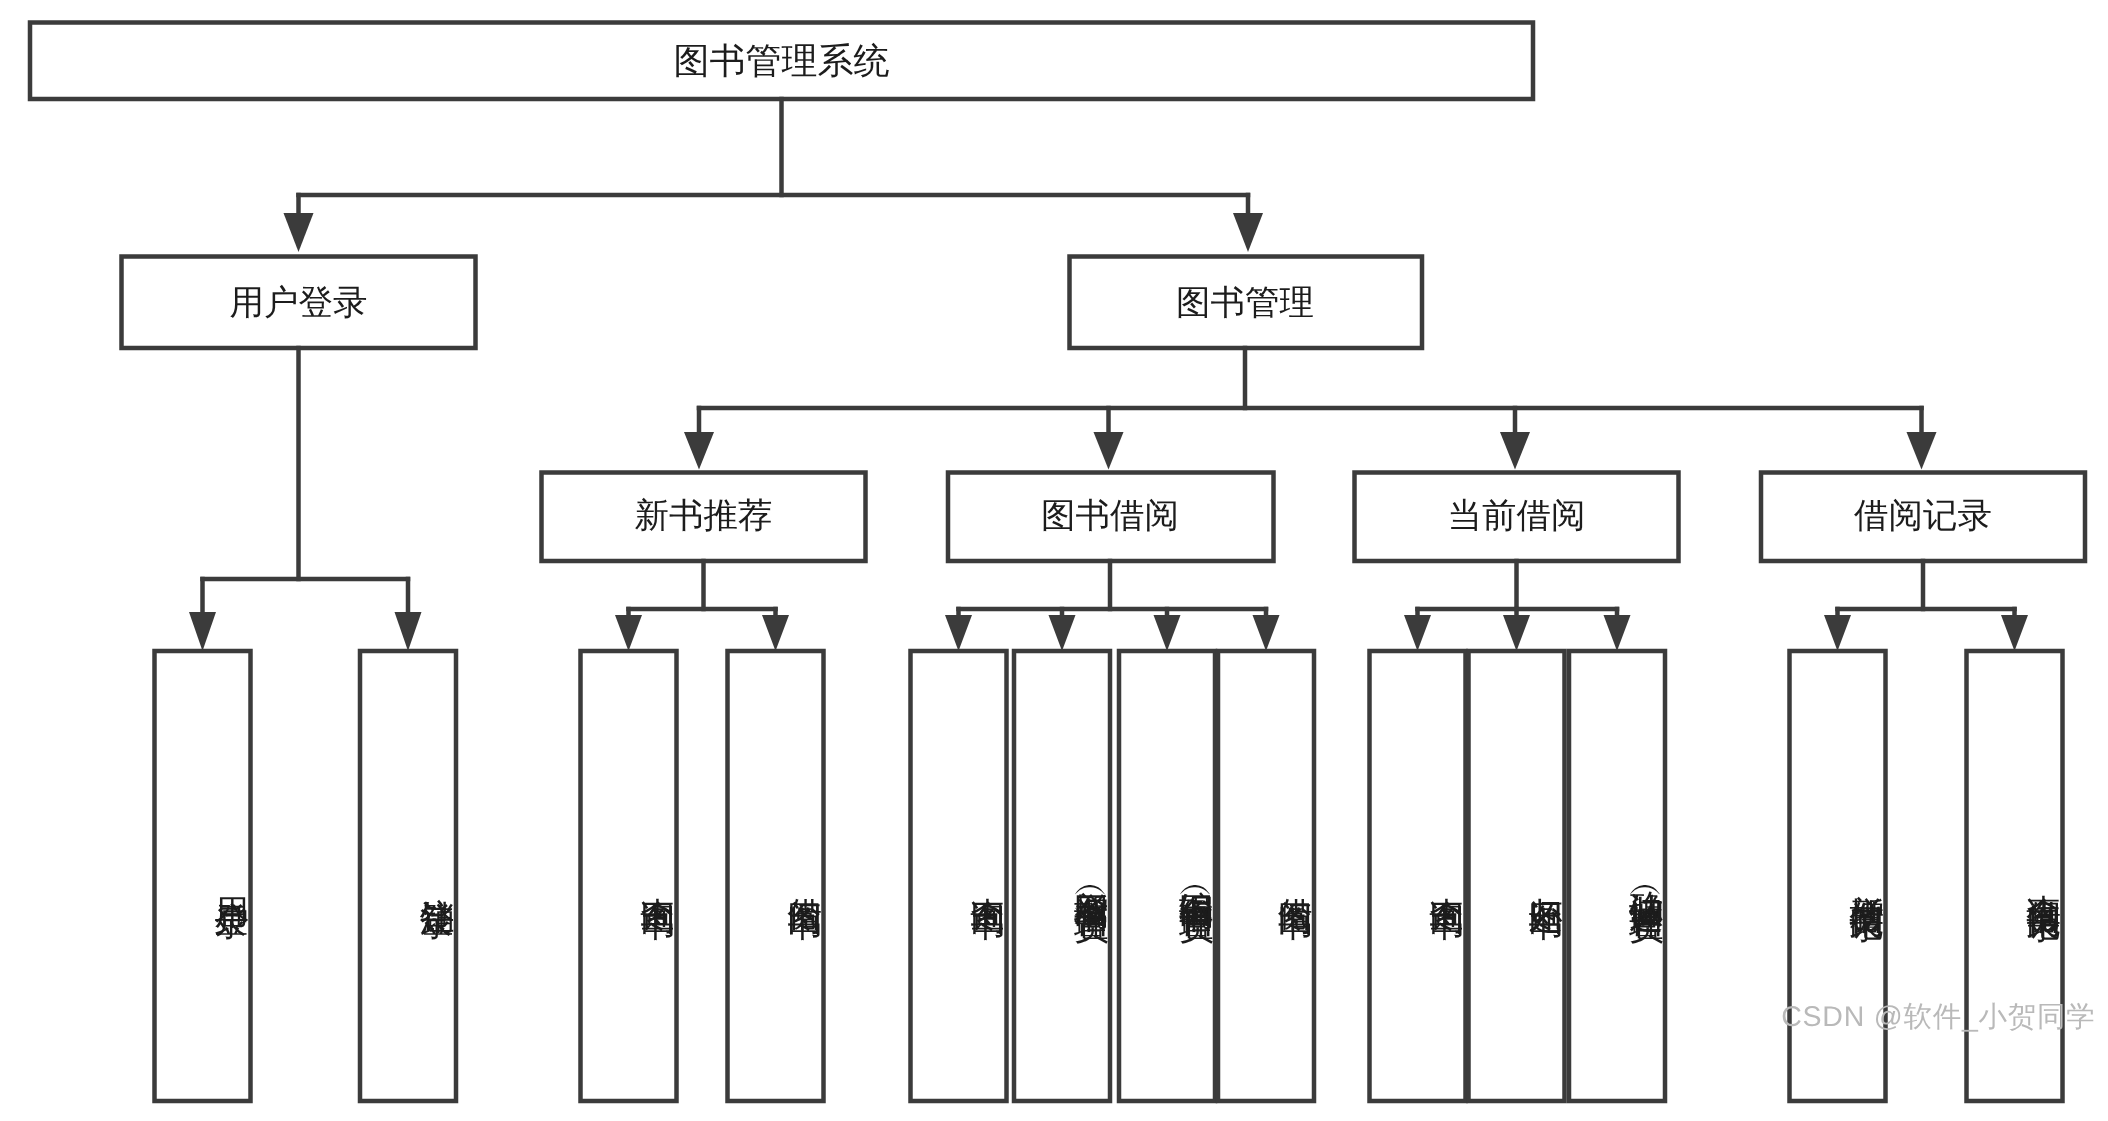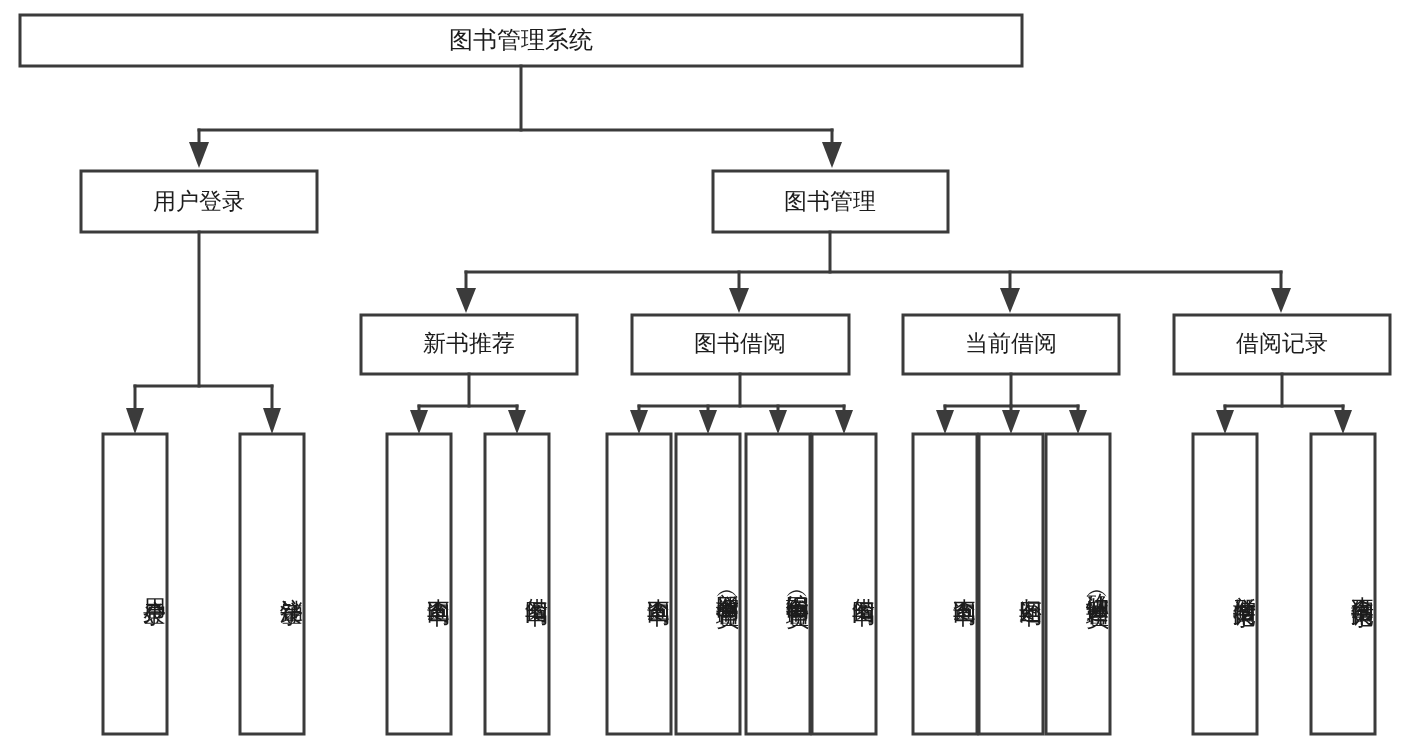--- a/index.html
+++ b/index.html
@@ -228,14 +228,15 @@
   <div class="vlabel" style="left:746px; top:434px; width:64px; height:300px;">编辑图书（管理员）</div>
   <div class="vlabel" style="left:812px; top:434px; width:64px; height:300px;">借阅图书</div>
 
   <div class="vlabel" style="left:913px; top:434px; width:64px; height:300px;">查询图书</div>
   <div class="vlabel" style="left:979px; top:434px; width:64px; height:300px;">归还图书</div>
   <div class="vlabel" style="left:1046px; top:434px; width:64px; height:300px;">确认归还（管理员）</div>
 
   <div class="vlabel" style="left:1193px; top:434px; width:64px; height:300px;">新增借阅记录</div>
   <div class="vlabel" style="left:1311px; top:434px; width:64px; height:300px;">查询借阅记录</div>
 
+  <div id="watermark">CSDN @软件_小贺同学</div>
 
 </div>
 
 </body></html>

